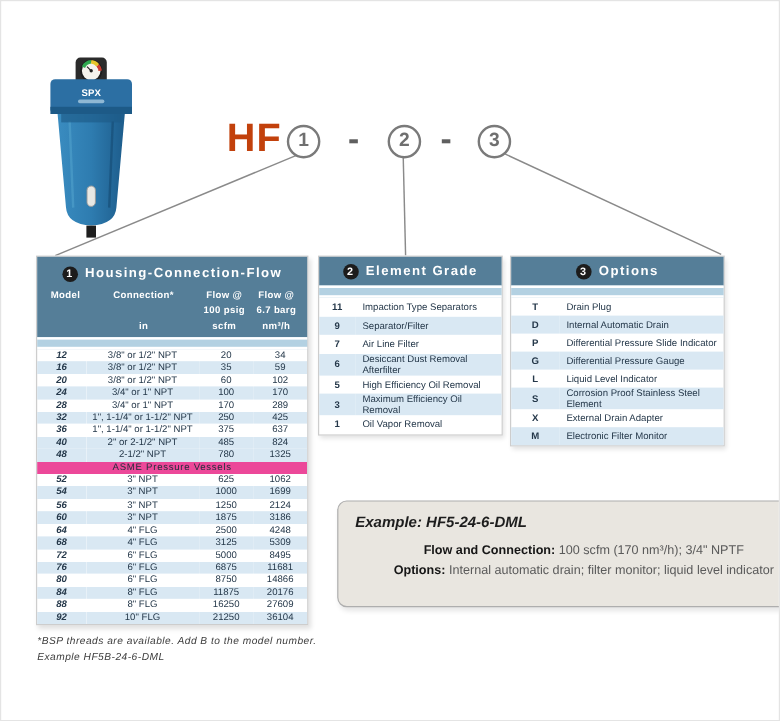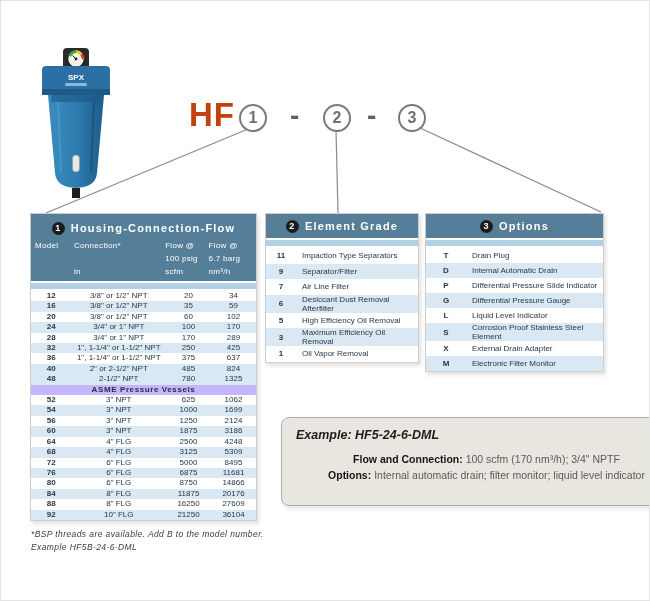--- a/index.html
+++ b/index.html
@@ -32,28 +32,28 @@
   .strip{height:6px;background:#b3d1e2;border-top:2px solid #fff;border-bottom:2px solid #fff;}
   table{border-collapse:collapse;width:100%;table-layout:fixed;}
   td{padding:0;color:#25384a;}
   tr.alt td{background:#d9e8f3;}
 
   
   #housing-table{left:29px;top:212px;width:227px;}
   #housing-header{background:#557e98;padding:5px 4px 3px 4px;}
   #housing-header .band-title{background:none;font-size:11px;height:18px;}
   .h-cols{display:flex;margin-top:2px;}
-  .h-col{color:#fff;font-weight:normal;font-size:8px;text-align:left;letter-spacing:.3px;}
+  .h-col{color:#fff;font-weight:bold;font-size:8px;text-align:center;letter-spacing:.3px;}
   .h-col div{height:13px;line-height:13px;}
   .h-c1{width:18%;} .h-c2{width:42%;} .h-c3{width:20%;} .h-c4{width:20%;}
   #housing-table td{height:10.4px;font-size:8px;line-height:10.4px;text-align:center;white-space:nowrap;overflow:hidden;}
-  #housing-table td.model{font-weight:bold;}
+  #housing-table td.model{font-weight:bold;font-style:italic;}
   #housing-table col.c1{width:18%;} #housing-table col.c2{width:42%;}
   #housing-table col.c3{width:20%;} #housing-table col.c4{width:20%;}
-  td.asme{background:#c4b5fd;font-weight:bold;font-size:8.5px;height:11px;line-height:11px;letter-spacing:.6px;color:#1f2d3a;}
+  td.asme{background:#ec4899;font-weight:normal;font-size:8.5px;height:11px;line-height:11px;letter-spacing:.6px;color:#1f2d3a;}
 
   
   #element-table{left:264px;top:212px;width:154px;}
   #options-table{left:424px;top:212px;width:179px;}
   #element-table .band-title,#options-table .band-title{height:24px;font-size:11px;}
   #element-table td,#options-table td{font-size:8px;}
   #element-table td{height:15.5px;}
   #options-table td{height:15px;}
   td.code{width:30px;text-align:center;font-weight:bold;}
   #options-table td.code{width:40px;}

